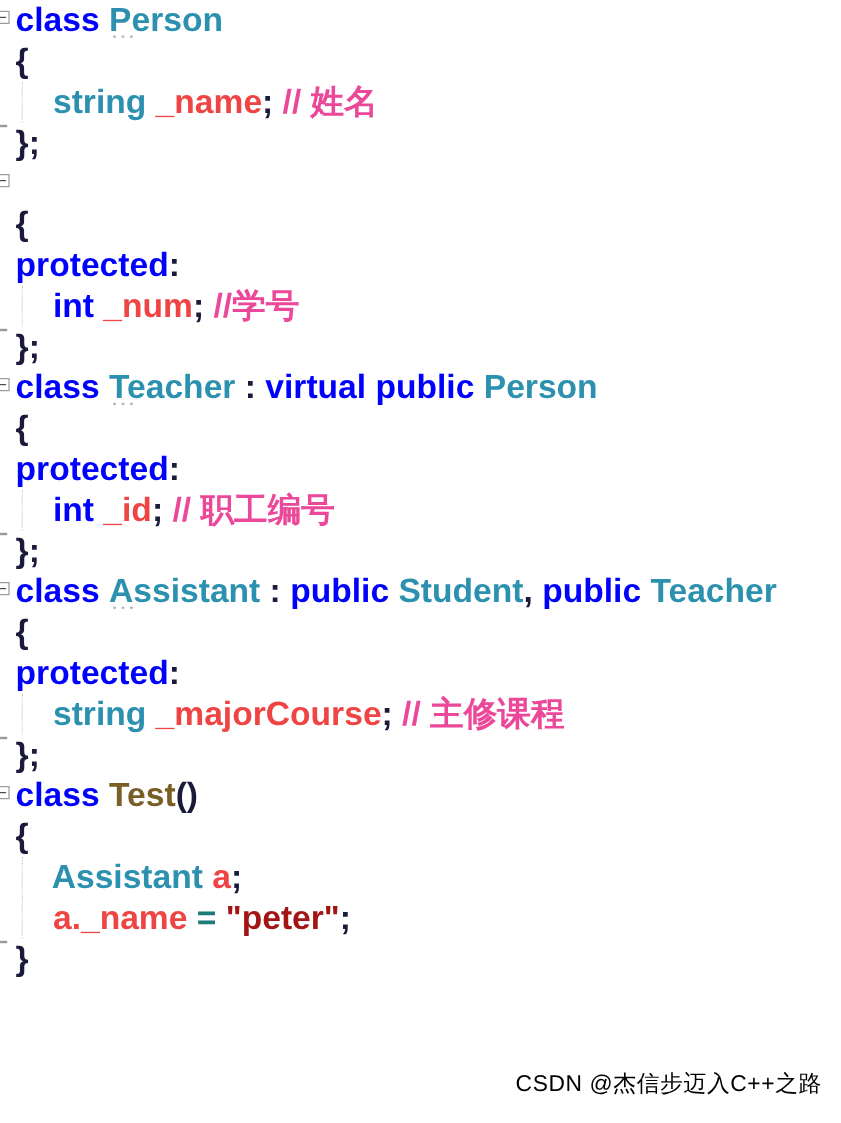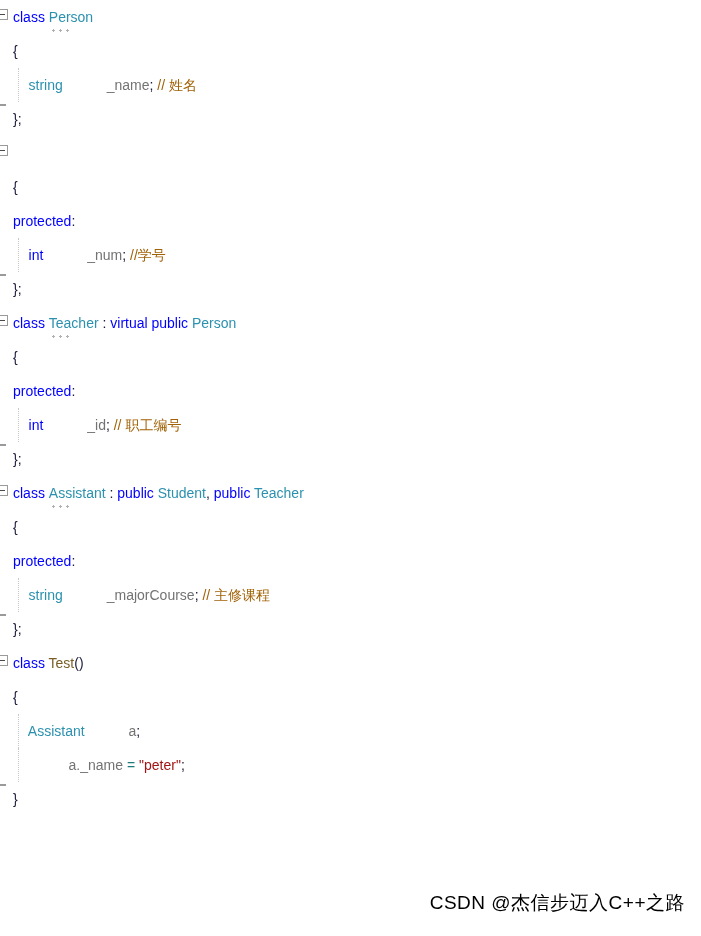--- a/index.html
+++ b/index.html
@@ -22,23 +22,24 @@
     width: 701px;
     height: 880px;
     background: #ffffff;
   }
 
   .code-line {
     position: relative;
     height: 34px;
     line-height: 34px;
     white-space: pre;
-    font-size: 14px;
+    font-size: 28px;
     font-family: "Liberation Sans", "DejaVu Sans", sans-serif;
     color: #1a1a3a;
+    font-weight: bold;
   }
 
   
   .gutter {
     position: absolute;
     left: 0;
     top: 0;
     width: 13px;
     height: 34px;
     pointer-events: auto;
@@ -84,25 +85,25 @@
     top: 0;
     width: 0px;
     height: 34px;
     border-left: 1px dotted #c8c8c8;
   }
 
   
   .kw   { color: #0000ff; }           
   .typ  { color: #2b91af; }           
   .fn   { color: #795e26; }           
-  .cmt  { color: #a16207; }           
+  .cmt  { color: #ec4899; }           
   .str  { color: #a31515; }           
   .op   { color: #1a1a3a; }           
   .eq   { color: #1d7a7a; }           
-  .id   { color: #737373; margin-left: 40px; }           
+  .id   { color: #ef4444; }           
 
   
   .qa-dots {
     position: relative;
     display: inline-block;
   }
   .qa-dots::after {
     content: "";
     position: absolute;
     left: 1px;

